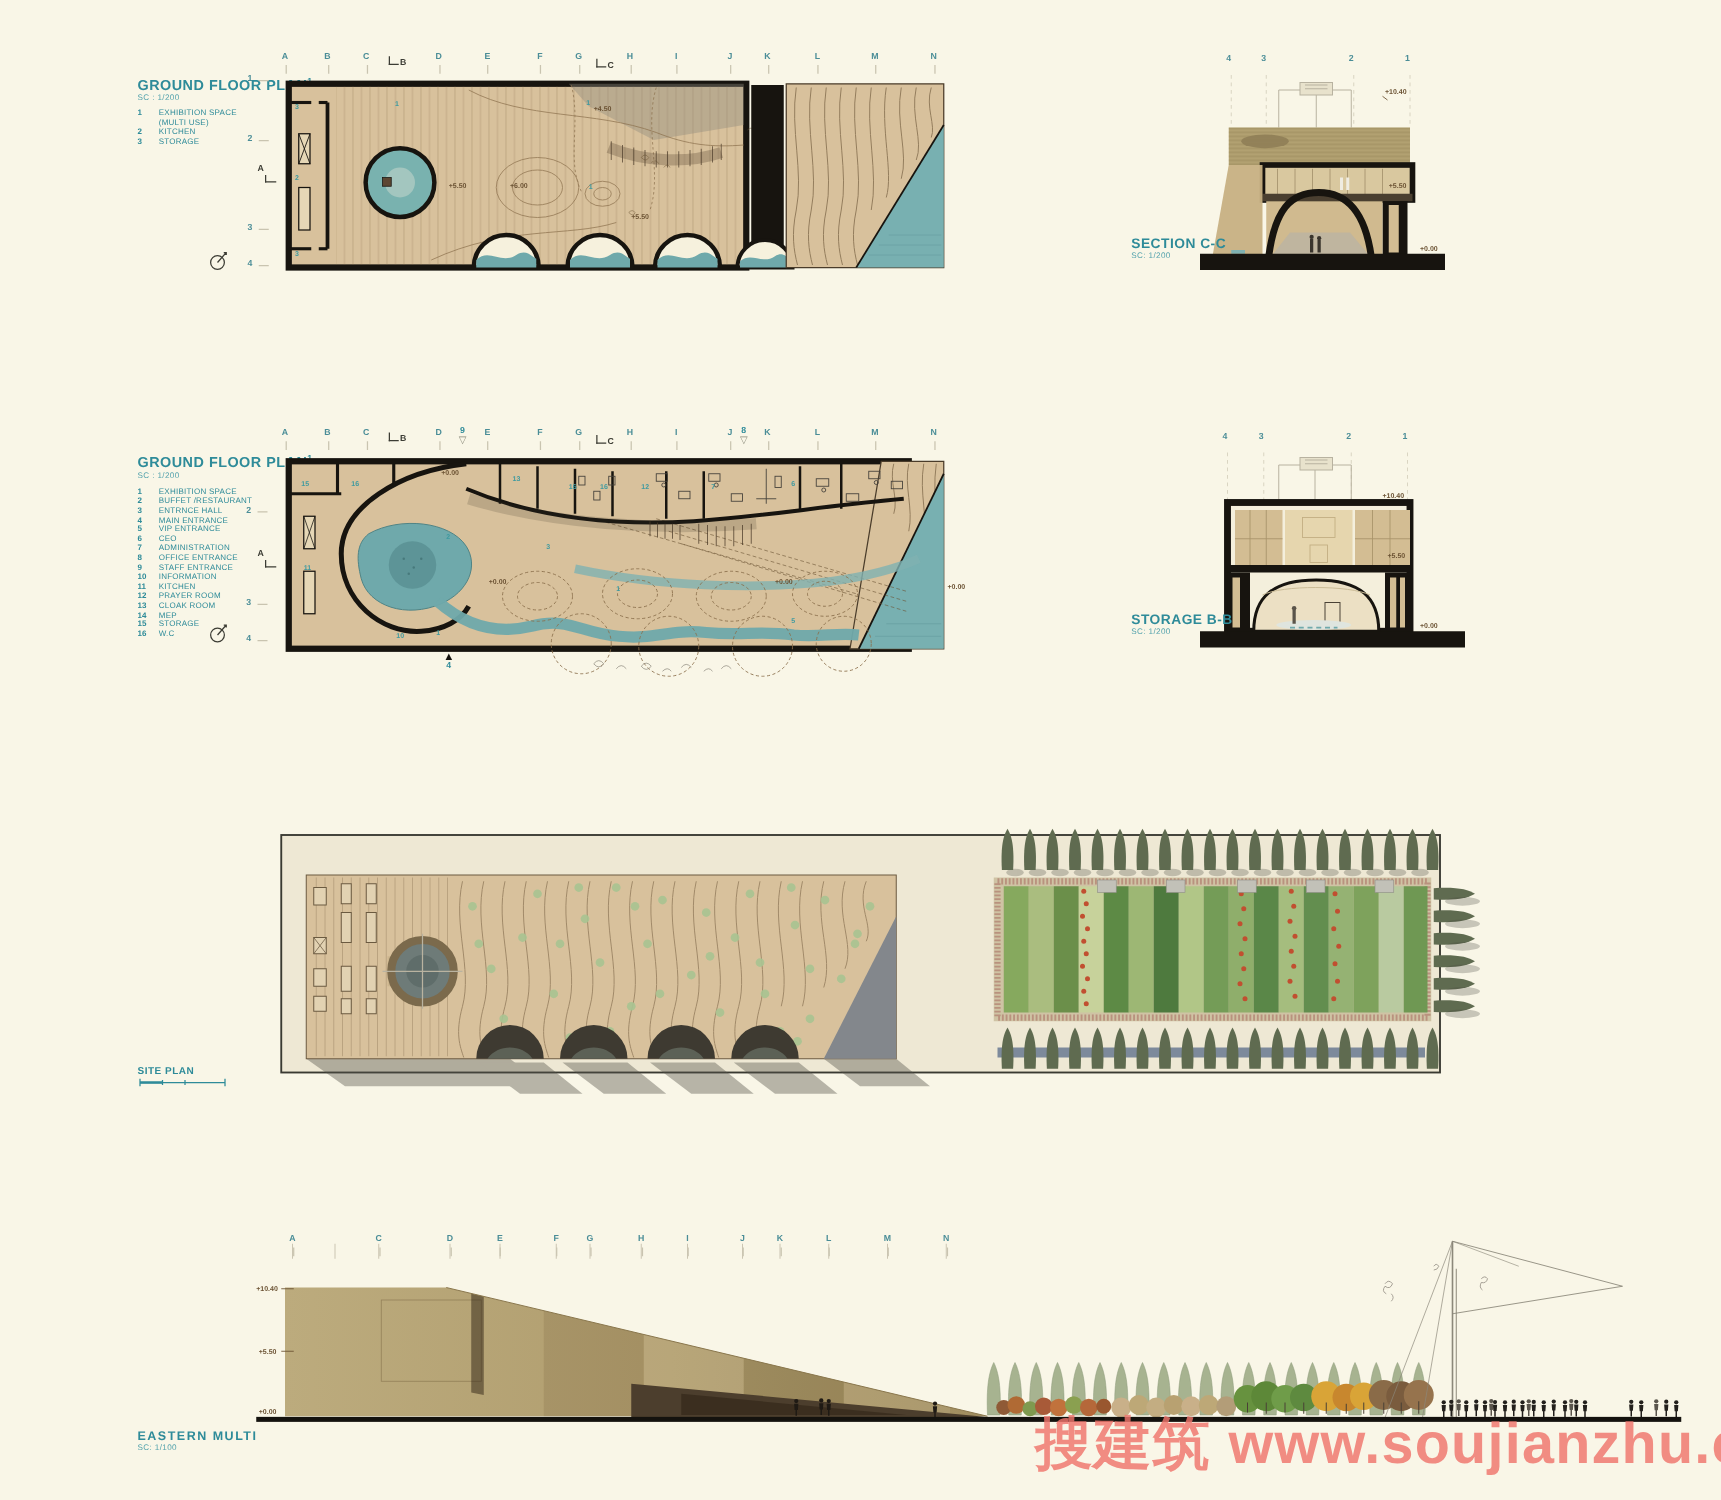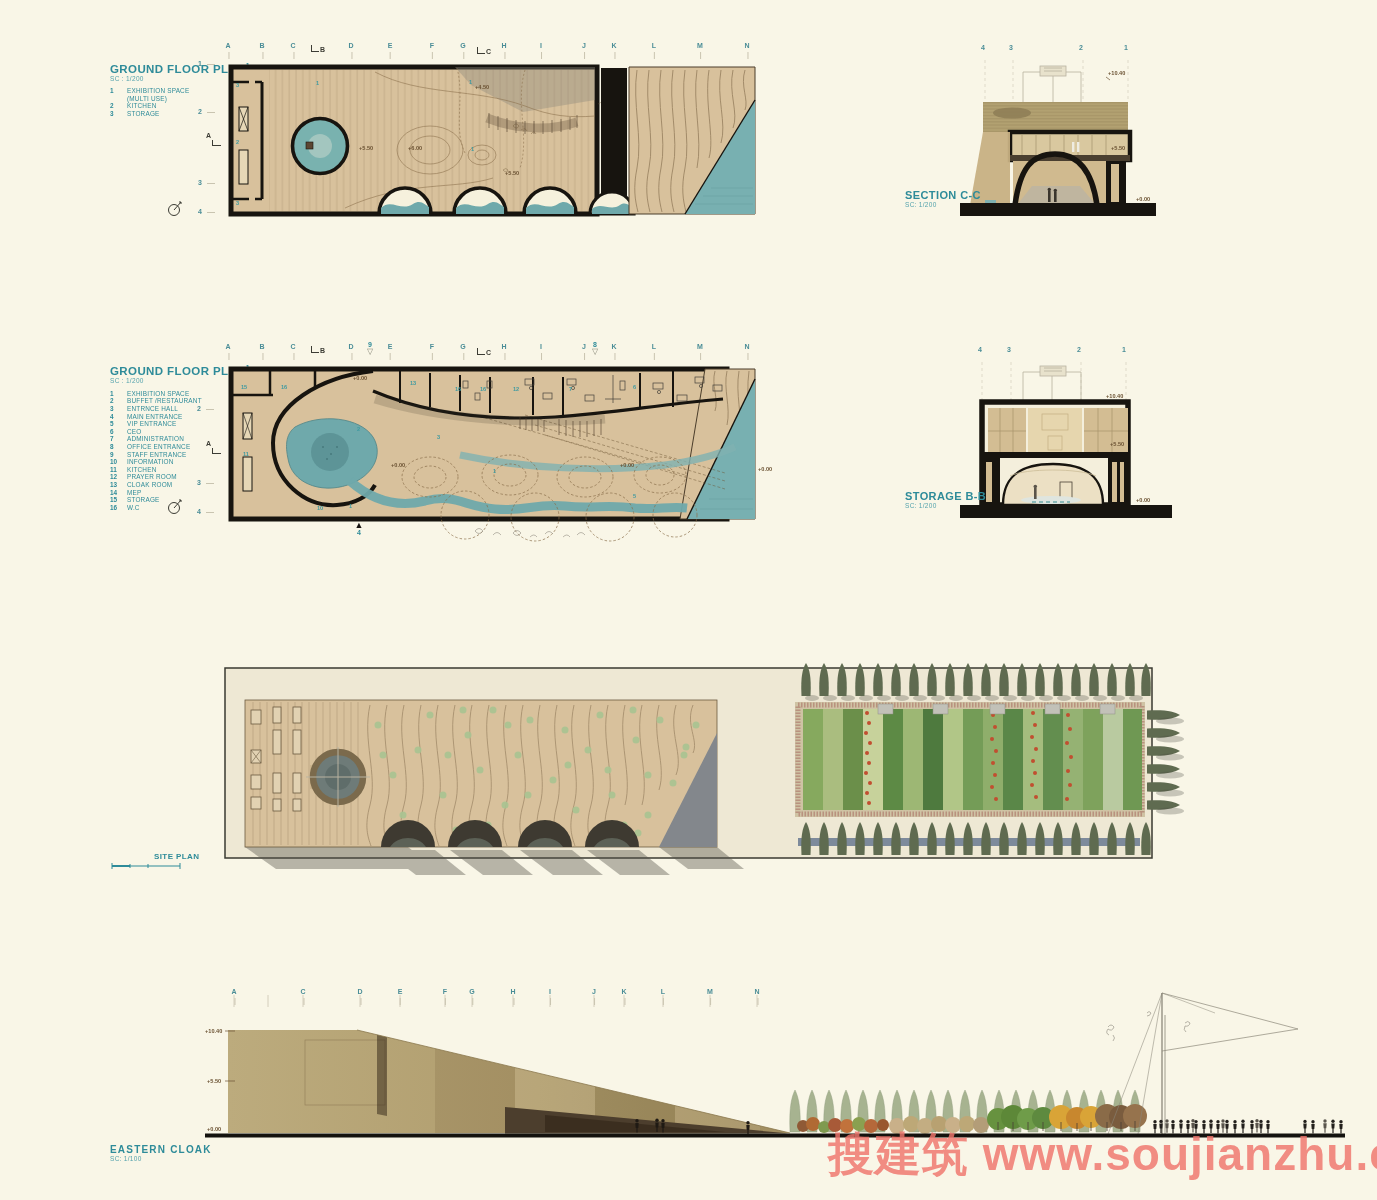--- a/index.html
+++ b/index.html
@@ -591,21 +591,21 @@
     <text class="lvl" x="146" y="46">+10.40</text>
     <text class="lvl" x="150" y="94">+5.50</text>
     <text class="lvl" x="176" y="150">+0.00</text>
   </svg>
   <div class="abs" style="left:905px;top:490px;">
     <div class="sec-title">STORAGE B-B</div>
     <div class="t-sc">SC: 1/200</div>
   </div>
 
   <div class="abs" style="left:110px;top:852px;">
-    <div class="sec-title" style="font-size:8px;margin-left:44px;">SITE PLAN</div>
+    <div class="sec-title" style="font-size:8px;">SITE PLAN</div>
     <svg width="80" height="10" viewBox="0 0 80 10">
       <path d="M2,5 H70 M2,2 V8 M20,3 V7 M38,3 V7 M70,2 V8" stroke="#2e8b99" stroke-width="1" fill="none"></path>
       <rect x="2" y="4" width="18" height="2" fill="#2e8b99"></rect>
     </svg>
   </div>
 
   <svg class="abs" style="left:218px;top:655px;" width="965" height="228" viewBox="0 0 965 228">
     <defs>
       <path id="cyp" d="M0,-17 C3.5,-11 5.5,-3 4.5,16 L-4.5,16 C-5.5,-3 -3.5,-11 0,-17 Z"></path>
     </defs>
@@ -1037,19 +1037,19 @@
         <use href="#pers" transform="translate(988,143)"></use>
       <use href="#pers" transform="translate(1018,143.2)"></use>
         <use href="#pers" transform="translate(1052,143)"></use>
       <use href="#pers" transform="translate(1120,143.2)"></use>
     </g>
 
     <rect x="0" y="148.5" width="1140" height="4" fill="#14120e"></rect>
   </svg>
 
   <div class="abs" style="left:110px;top:1144px;">
-    <div class="sec-title" style="font-size:10px;letter-spacing:1.2px;">EASTERN CLOAK</div>
+    <div class="sec-title" style="font-size:10px;letter-spacing:1.2px;">EASTERN MULTI</div>
     <div class="t-sc">SC: 1/100</div>
   </div>
 
   <div class="wm" style="color: rgb(240, 117, 108);">搜建筑 www.soujianzhu.cn</div>
 
 </div>
 
 </body></html>

